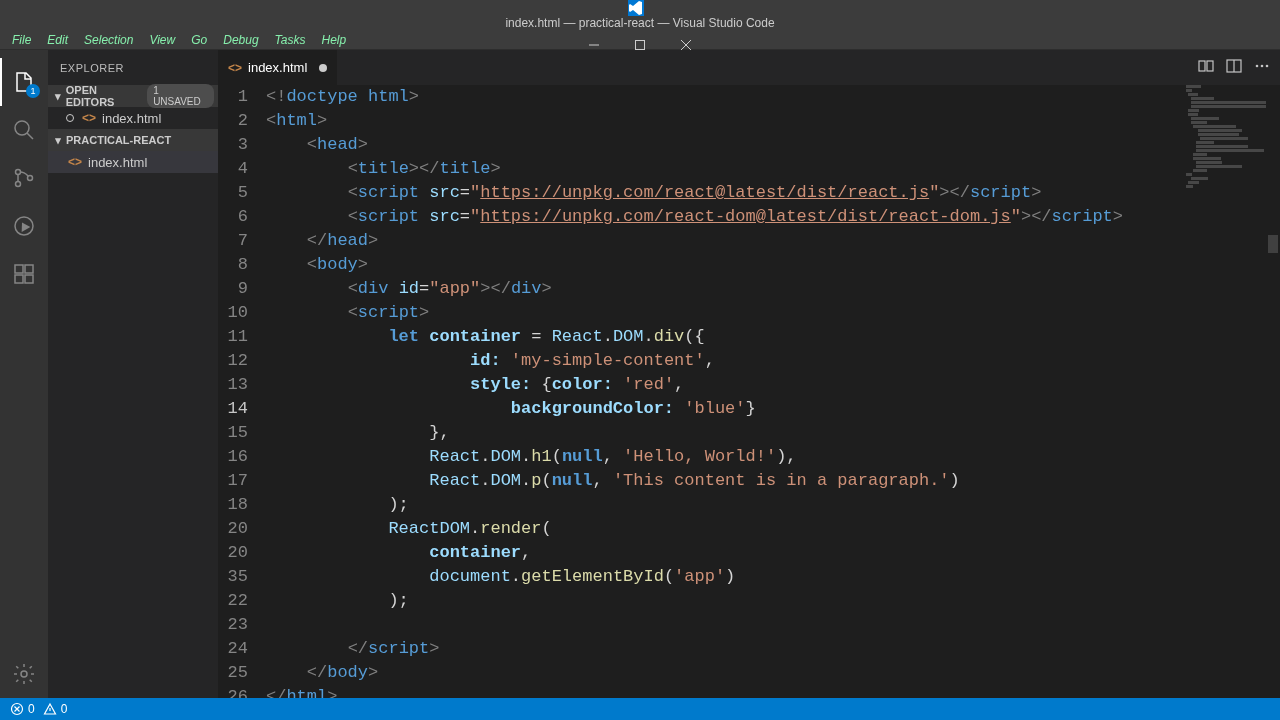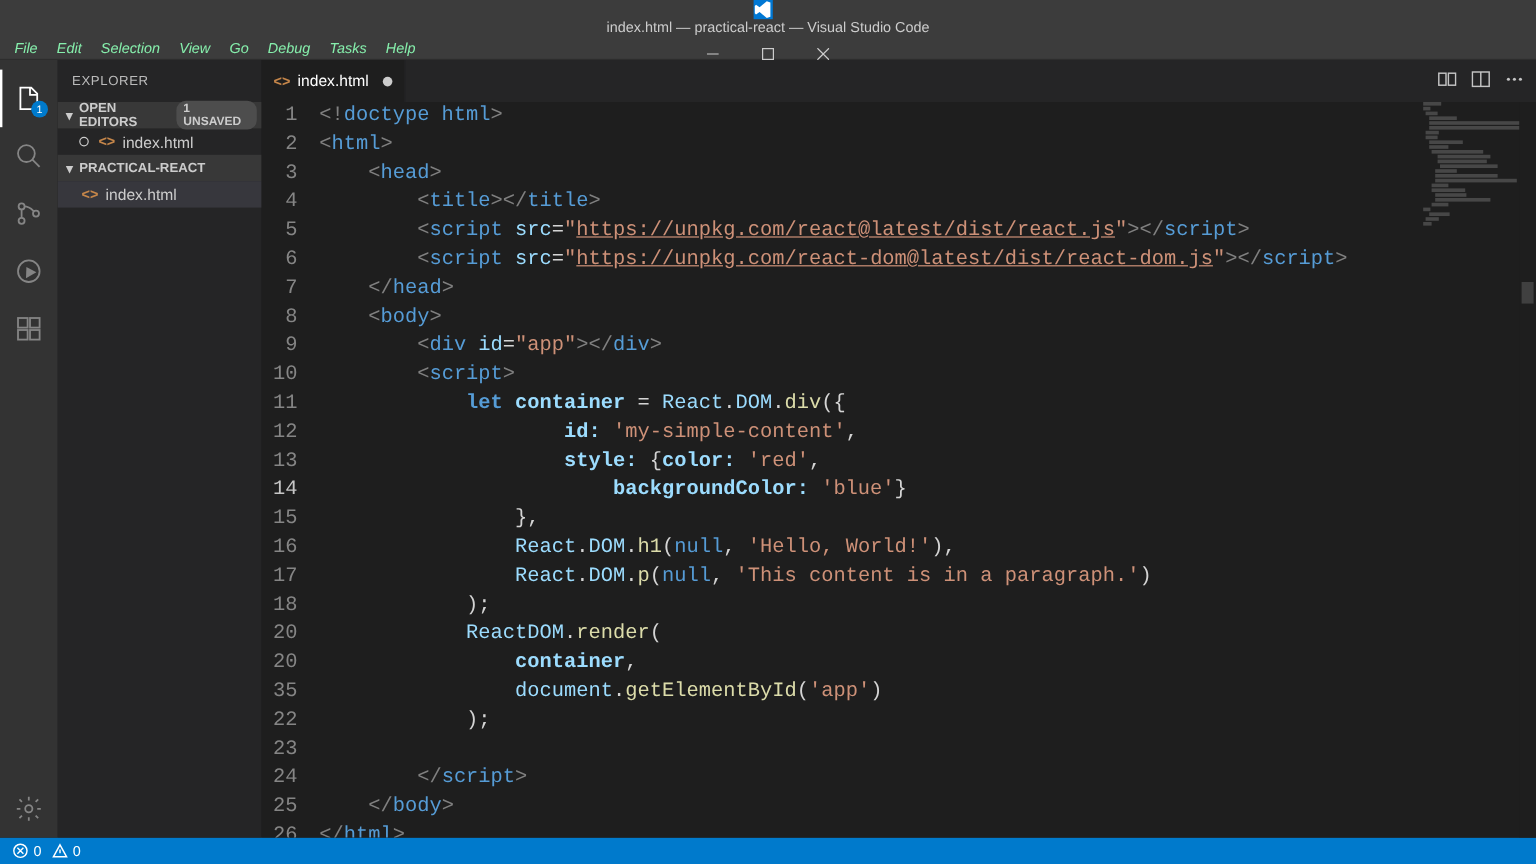--- a/index.html
+++ b/index.html
@@ -27,21 +27,21 @@
 .activitybar .act-item.active::before { content: ''; position: absolute; left: 0; top: 0; bottom: 0; width: 2px; background: #ffffff; }
 .activitybar .act-item svg { width: 24px; height: 24px; }
 .activitybar .act-badge { position: absolute; bottom: 8px; right: 8px; background: #007acc; color: #fff; font-size: 9px; min-width: 14px; height: 14px; border-radius: 14px; display:flex; align-items:center; justify-content:center; padding: 0 3px;}
 .activitybar .spacer { flex: 1; }
 
 
 .sidebar { width: 170px; background: #252526; display: flex; flex-direction: column; }
 .sidebar .sidebar-title { height: 35px; display: flex; align-items: center; padding: 0 12px; font-size: 11px; color: #bbbbbb; letter-spacing: 0.5px; }
 .sidebar .section-header { height: 22px; display: flex; align-items: center; padding: 0 4px; font-size: 11px; font-weight: bold; color: #cccccc; background: #383838; }
 .sidebar .section-header .chev { width: 12px; margin-right: 2px; display:inline-flex; align-items:center; justify-content:center;}
-.sidebar .section-header .badge { margin-left: auto; background: #4d4d4d; color: #cccccc; font-size: 10px; padding: 1px 6px; border-radius: 8px; font-weight: bold;}
+.sidebar .section-header .badge { margin-left: auto; background: #4d4d4d; color: #cccccc; font-size: 10px; padding: 1px 6px; border-radius: 8px; font-weight: normal;}
 .sidebar .tree-item { height: 22px; display: flex; align-items: center; padding-left: 20px; font-size: 13px; color: #cccccc; gap: 6px;}
 .sidebar .tree-item.selected { background: #37373d; }
 .sidebar .tree-item .dot { width: 8px; height: 8px; border: 1px solid #cccccc; border-radius: 50%; flex-shrink:0; margin-left: -2px; margin-right: 2px;}
 .sidebar .file-icon { color: #c5864a; font-size: 12px; font-weight:bold; flex-shrink:0;}
 
 
 .editor-area { flex: 1; display: flex; flex-direction: column; background: #1e1e1e; position: relative;}
 
 
 .tabs { height: 35px; background: #252526; display: flex; align-items: stretch; }
@@ -61,21 +61,21 @@
 
 .c-tag { color: #569cd6; }
 .c-punc { color: #808080; }
 .c-attr { color: #9cdcfe; text-align: right; }
 .c-str { color: #ce9178; }
 .c-url { color: #ce9178; text-decoration: underline; }
 .c-kw { color: #569cd6; font-weight: bold; }
 .c-var { color: #9cdcfe; font-weight: bold; }
 .c-obj { color: #9cdcfe; }
 .c-func { color: #dcdcaa; }
-.c-null { color: #569cd6; }
+.c-null { color: #569cd6; font-weight: bold; }
 .c-white { color: #d4d4d4; }
 
 
 .minimap { position: absolute; right: 14px; top: 0; width: 80px; height: 100%; opacity: 0.55; }
 .minimap .mm-line { height: 3px; margin-bottom: 1px; background: #6a6a6a; }
 
 
 .ov-ruler { position:absolute; right:0; top:0; width:14px; height:100%; background:#1e1e1e;}
 .ov-mark { position:absolute; right:2px; width:10px; height:18px; background:#404040; }
 

